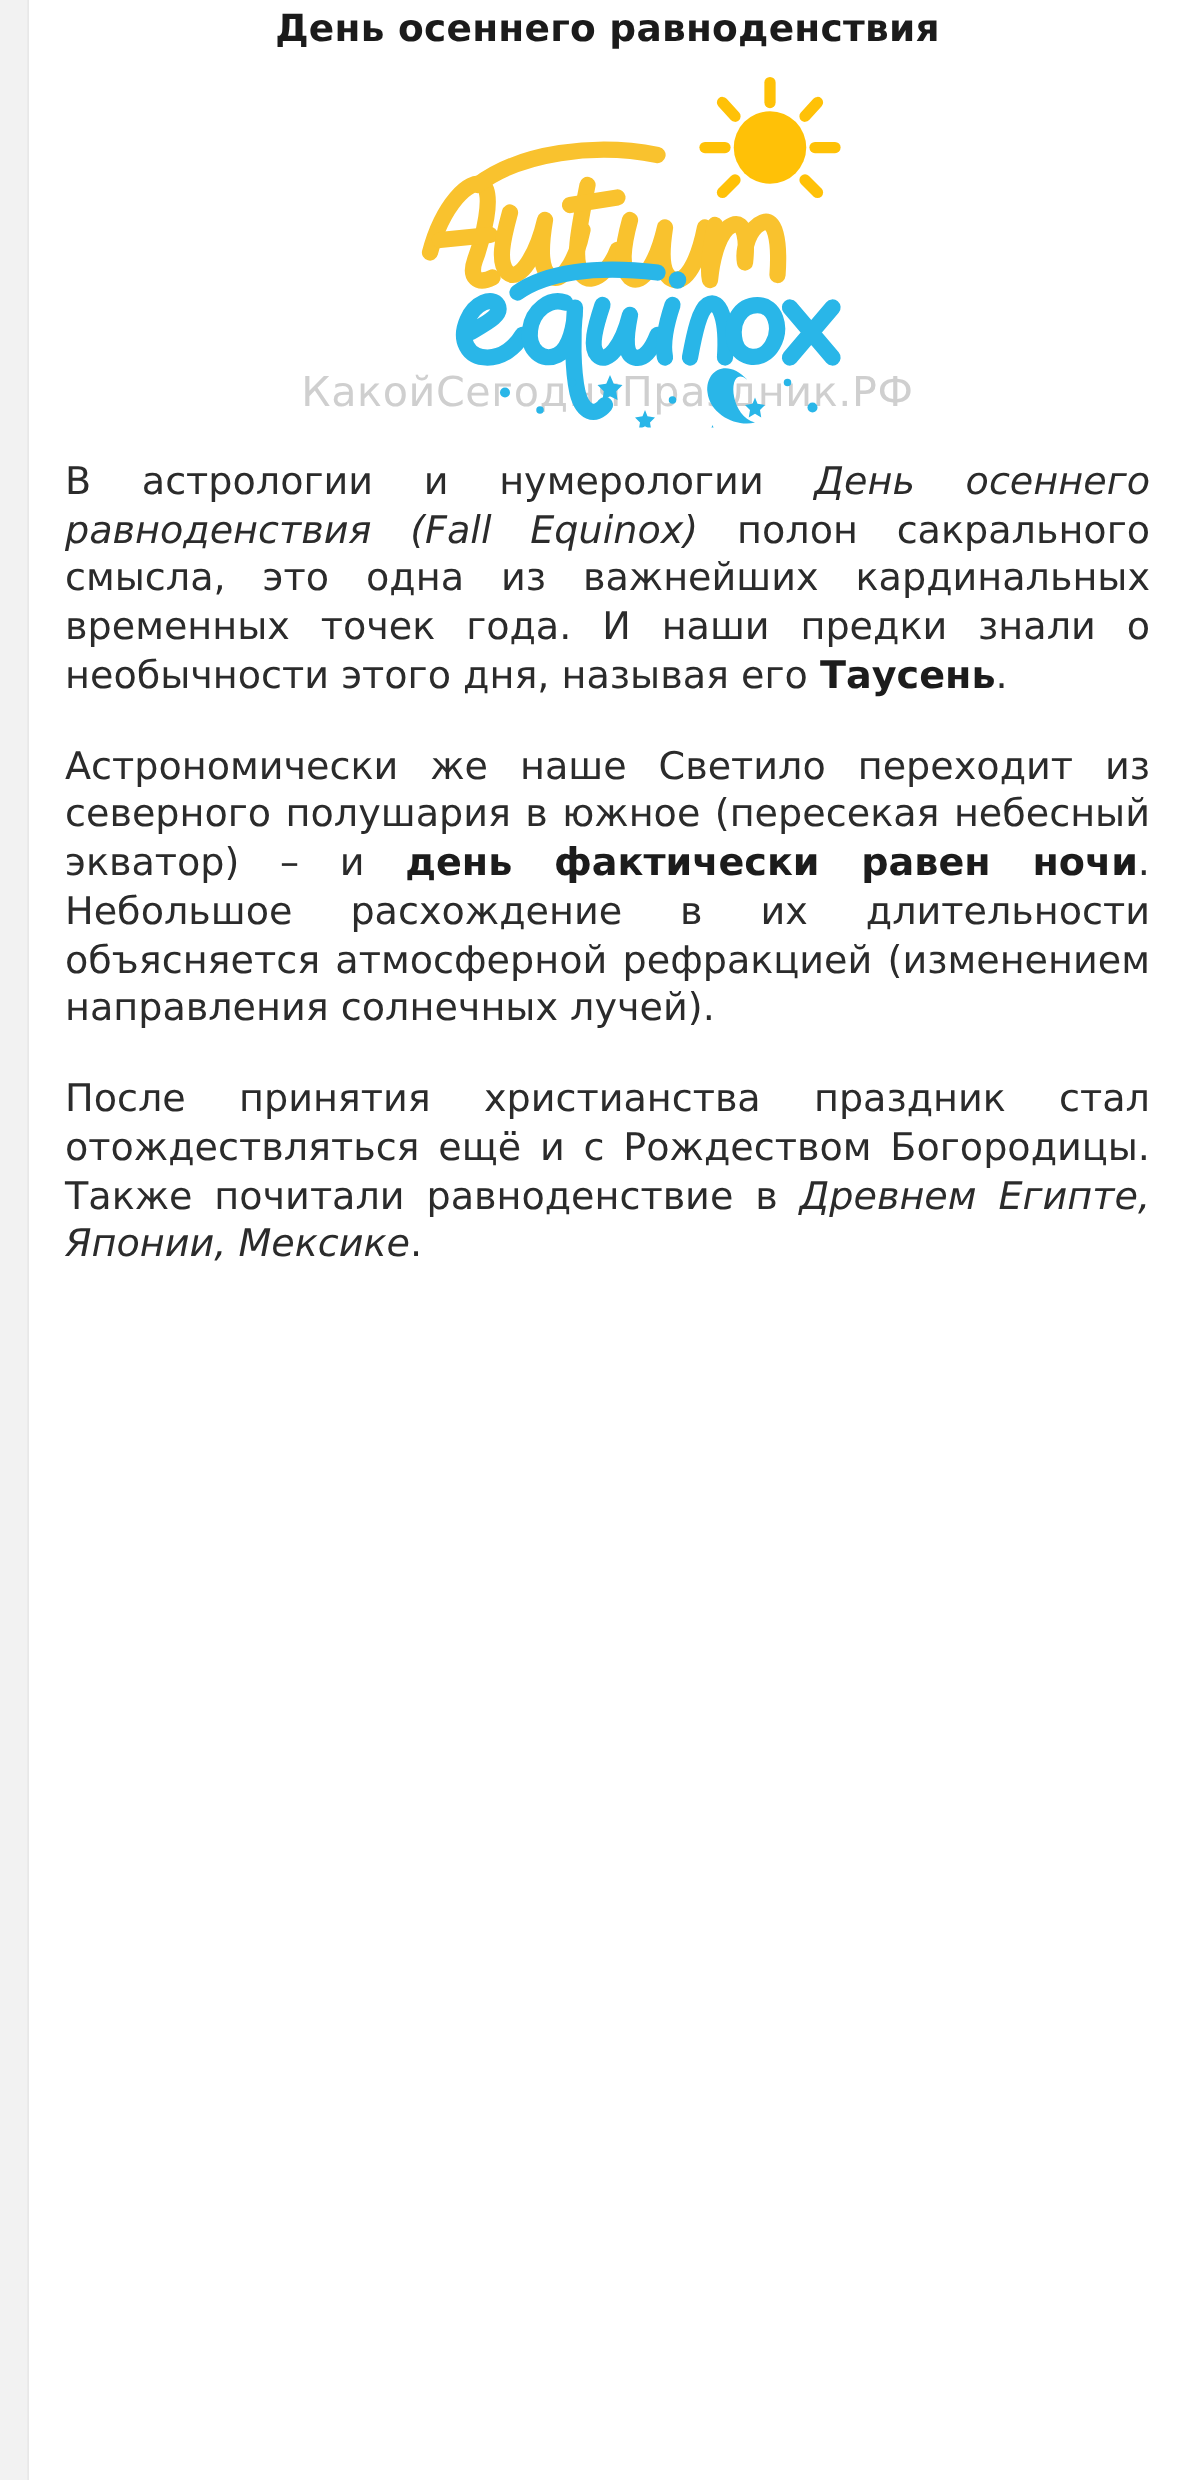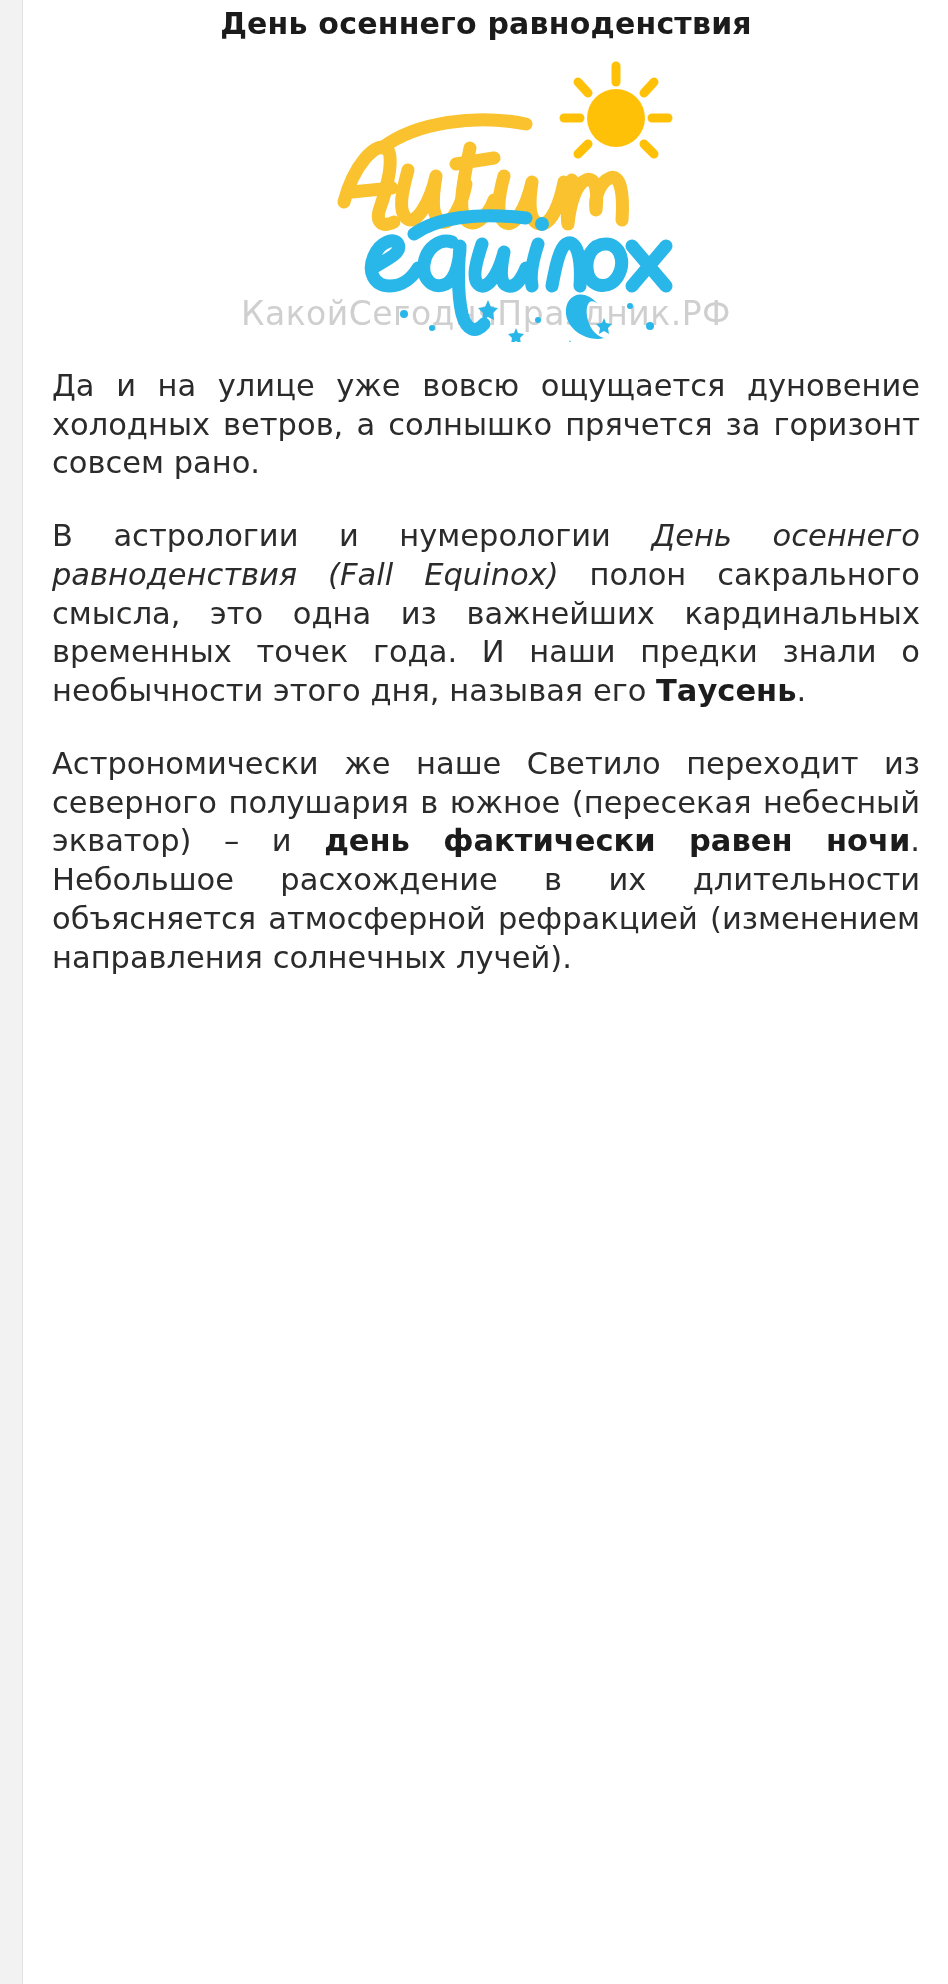--- a/index.html
+++ b/index.html
@@ -159,18 +159,18 @@
           <path d="M344 288 l2 5 5 1 -4 4 1 5 -4 -2 -4 2 1 -5 -4 -4 5 -1 Z"></path>
           <path d="M378 266 l2 5 6 1 -4 4 1 6 -5 -3 -5 3 1 -6 -4 -4 6 -1 Z"></path>
         </g>
       </svg>
     </div>
 
     <div class="watermark">КакойСегодняПраздник.РФ</div>
   </div>
 
   <div class="body-text">
-    <p><span>Да и на улице уже вовсю ощущается дуновение холодных ветров, а солнышко прячется за горизонт совсем рано.</span></p>
     <p><span>В астрологии и нумерологии </span><i>День осеннего равноденствия (Fall Equinox)</i><span> полон сакрального смысла, это одна из важнейших кардинальных временных точек года. И наши предки знали о необычности этого дня, называя его </span><b>Таусень</b><span>.</span></p>
     <p><span>Астрономически же наше Светило переходит из северного полушария в южное (пересекая небесный экватор) – и </span><b>день фактически равен ночи</b><span>. Небольшое расхождение в их длительности объясняется атмосферной рефракцией (изменением направления солнечных лучей).</span></p>
+    <p><span>После принятия христианства праздник стал отождествляться ещё и с Рождеством Богородицы. Также почитали равноденствие в </span><i>Древнем Египте, Японии, Мексике</i><span>.</span></p>
   </div>
 
 </div>
 
 </body></html>

